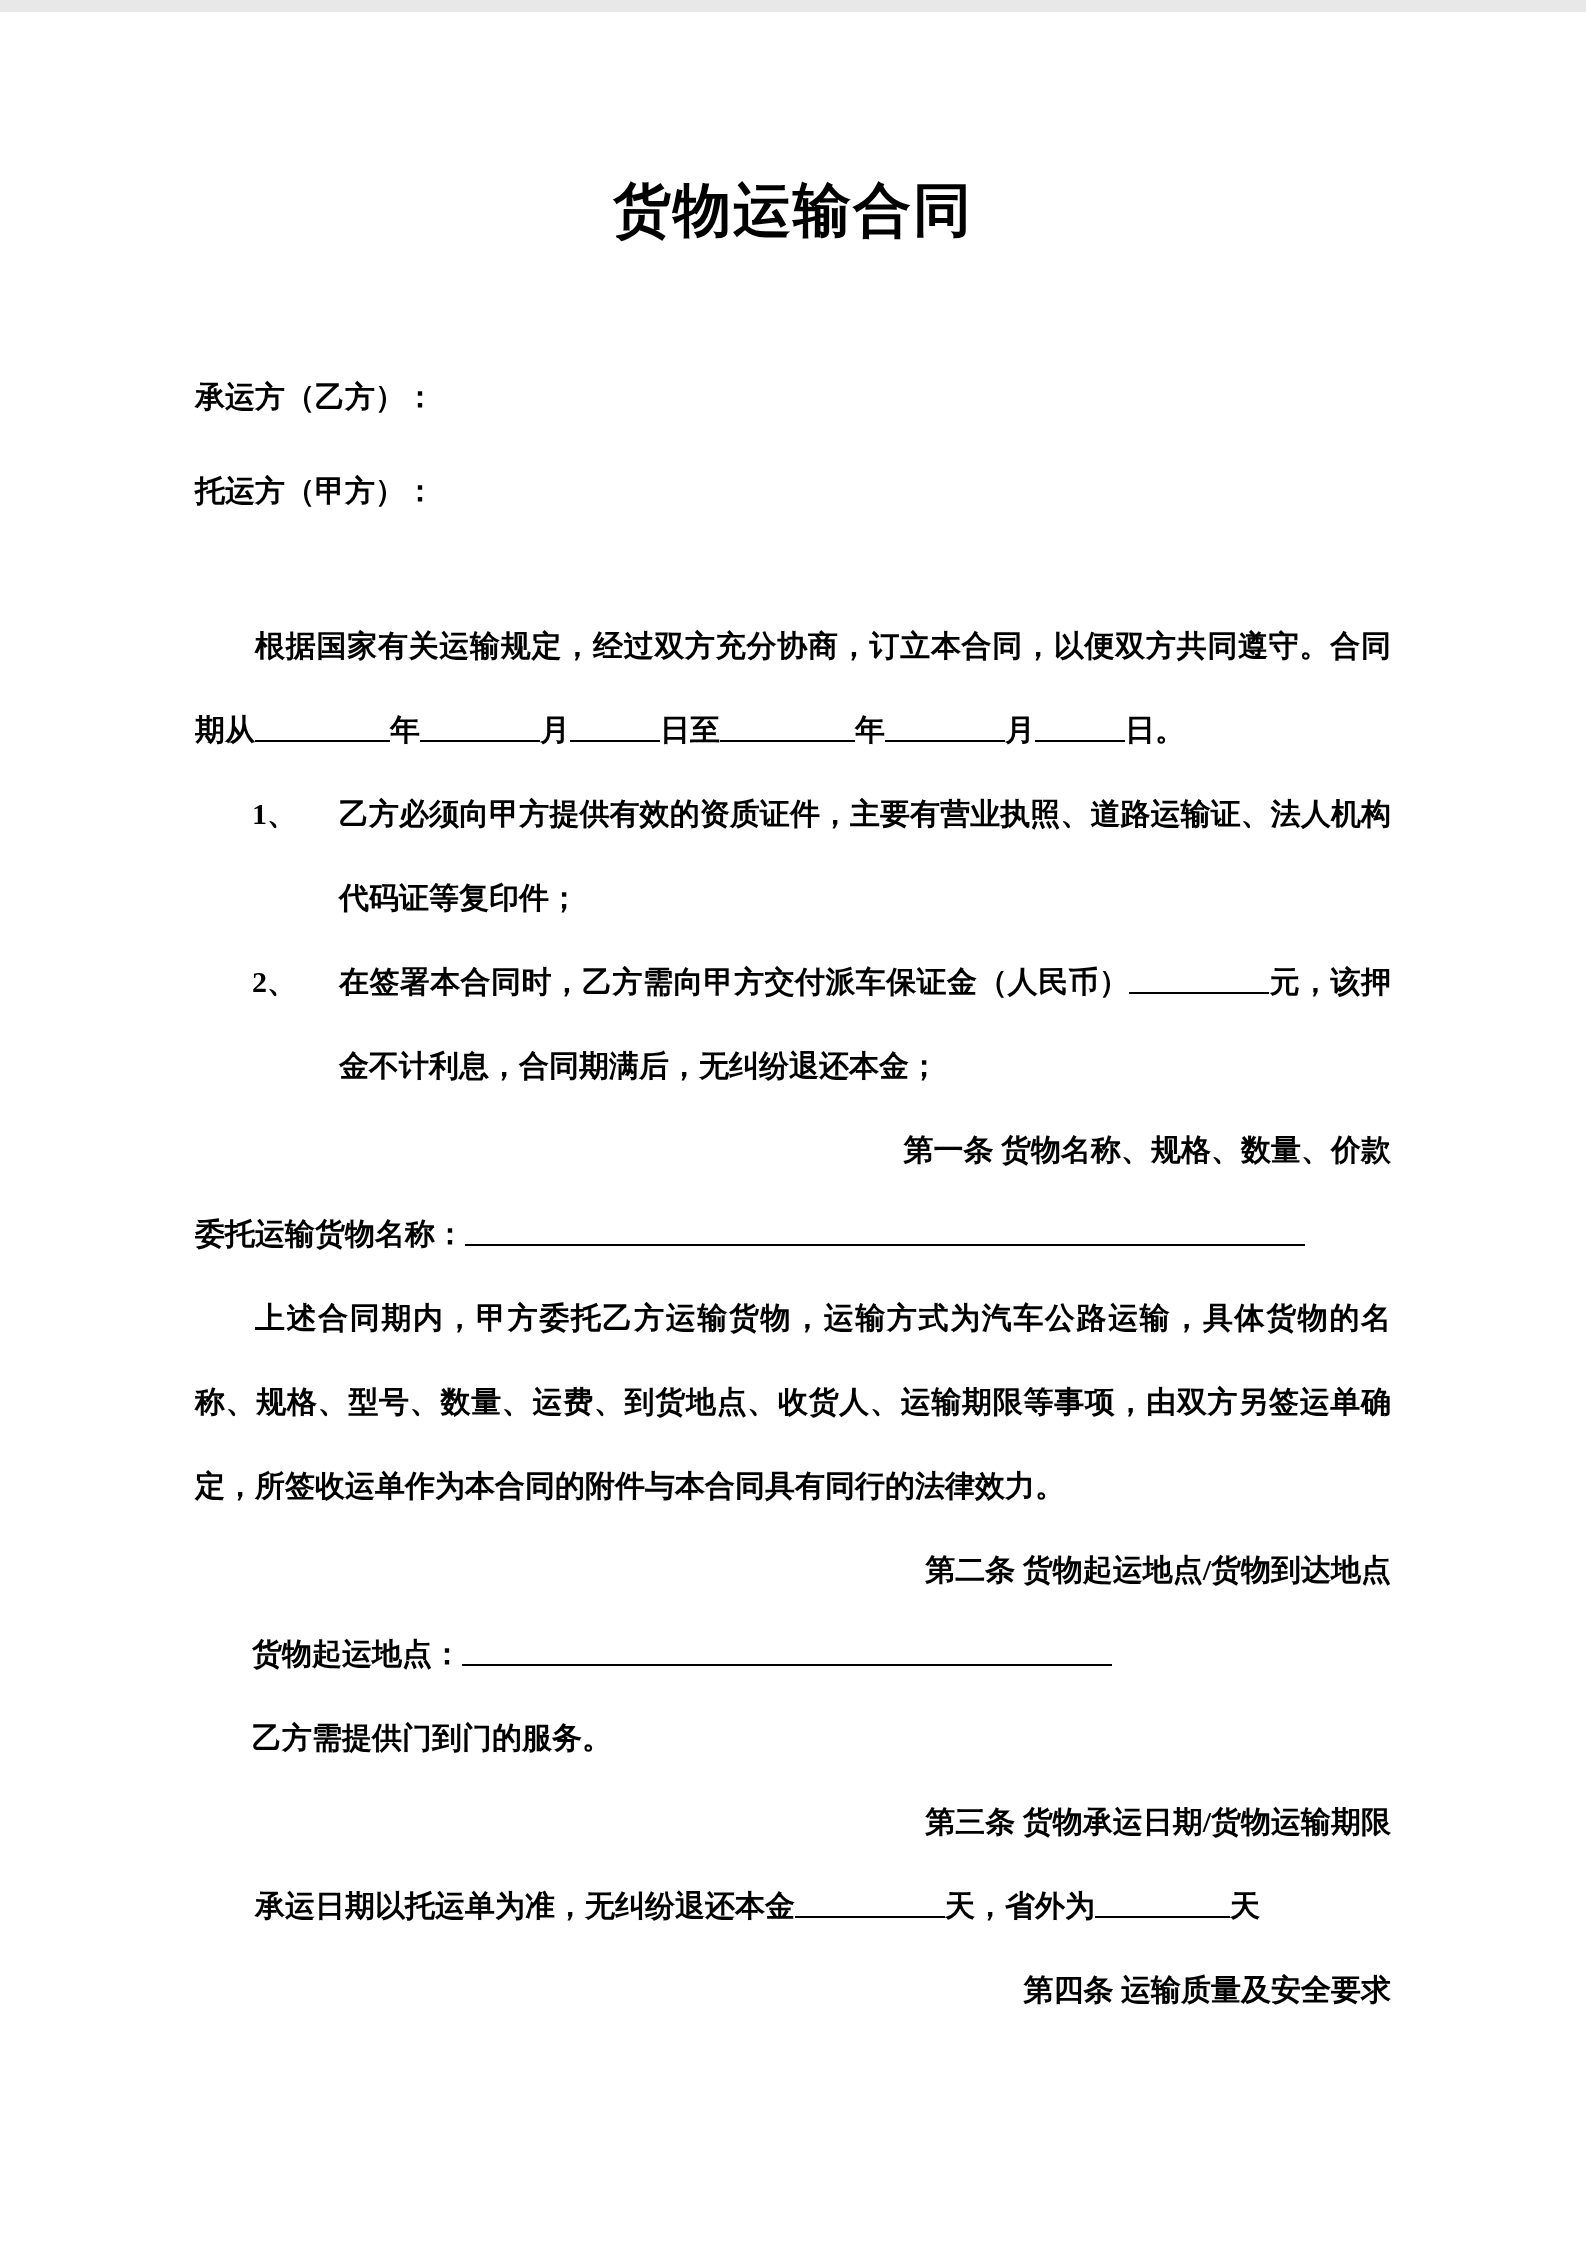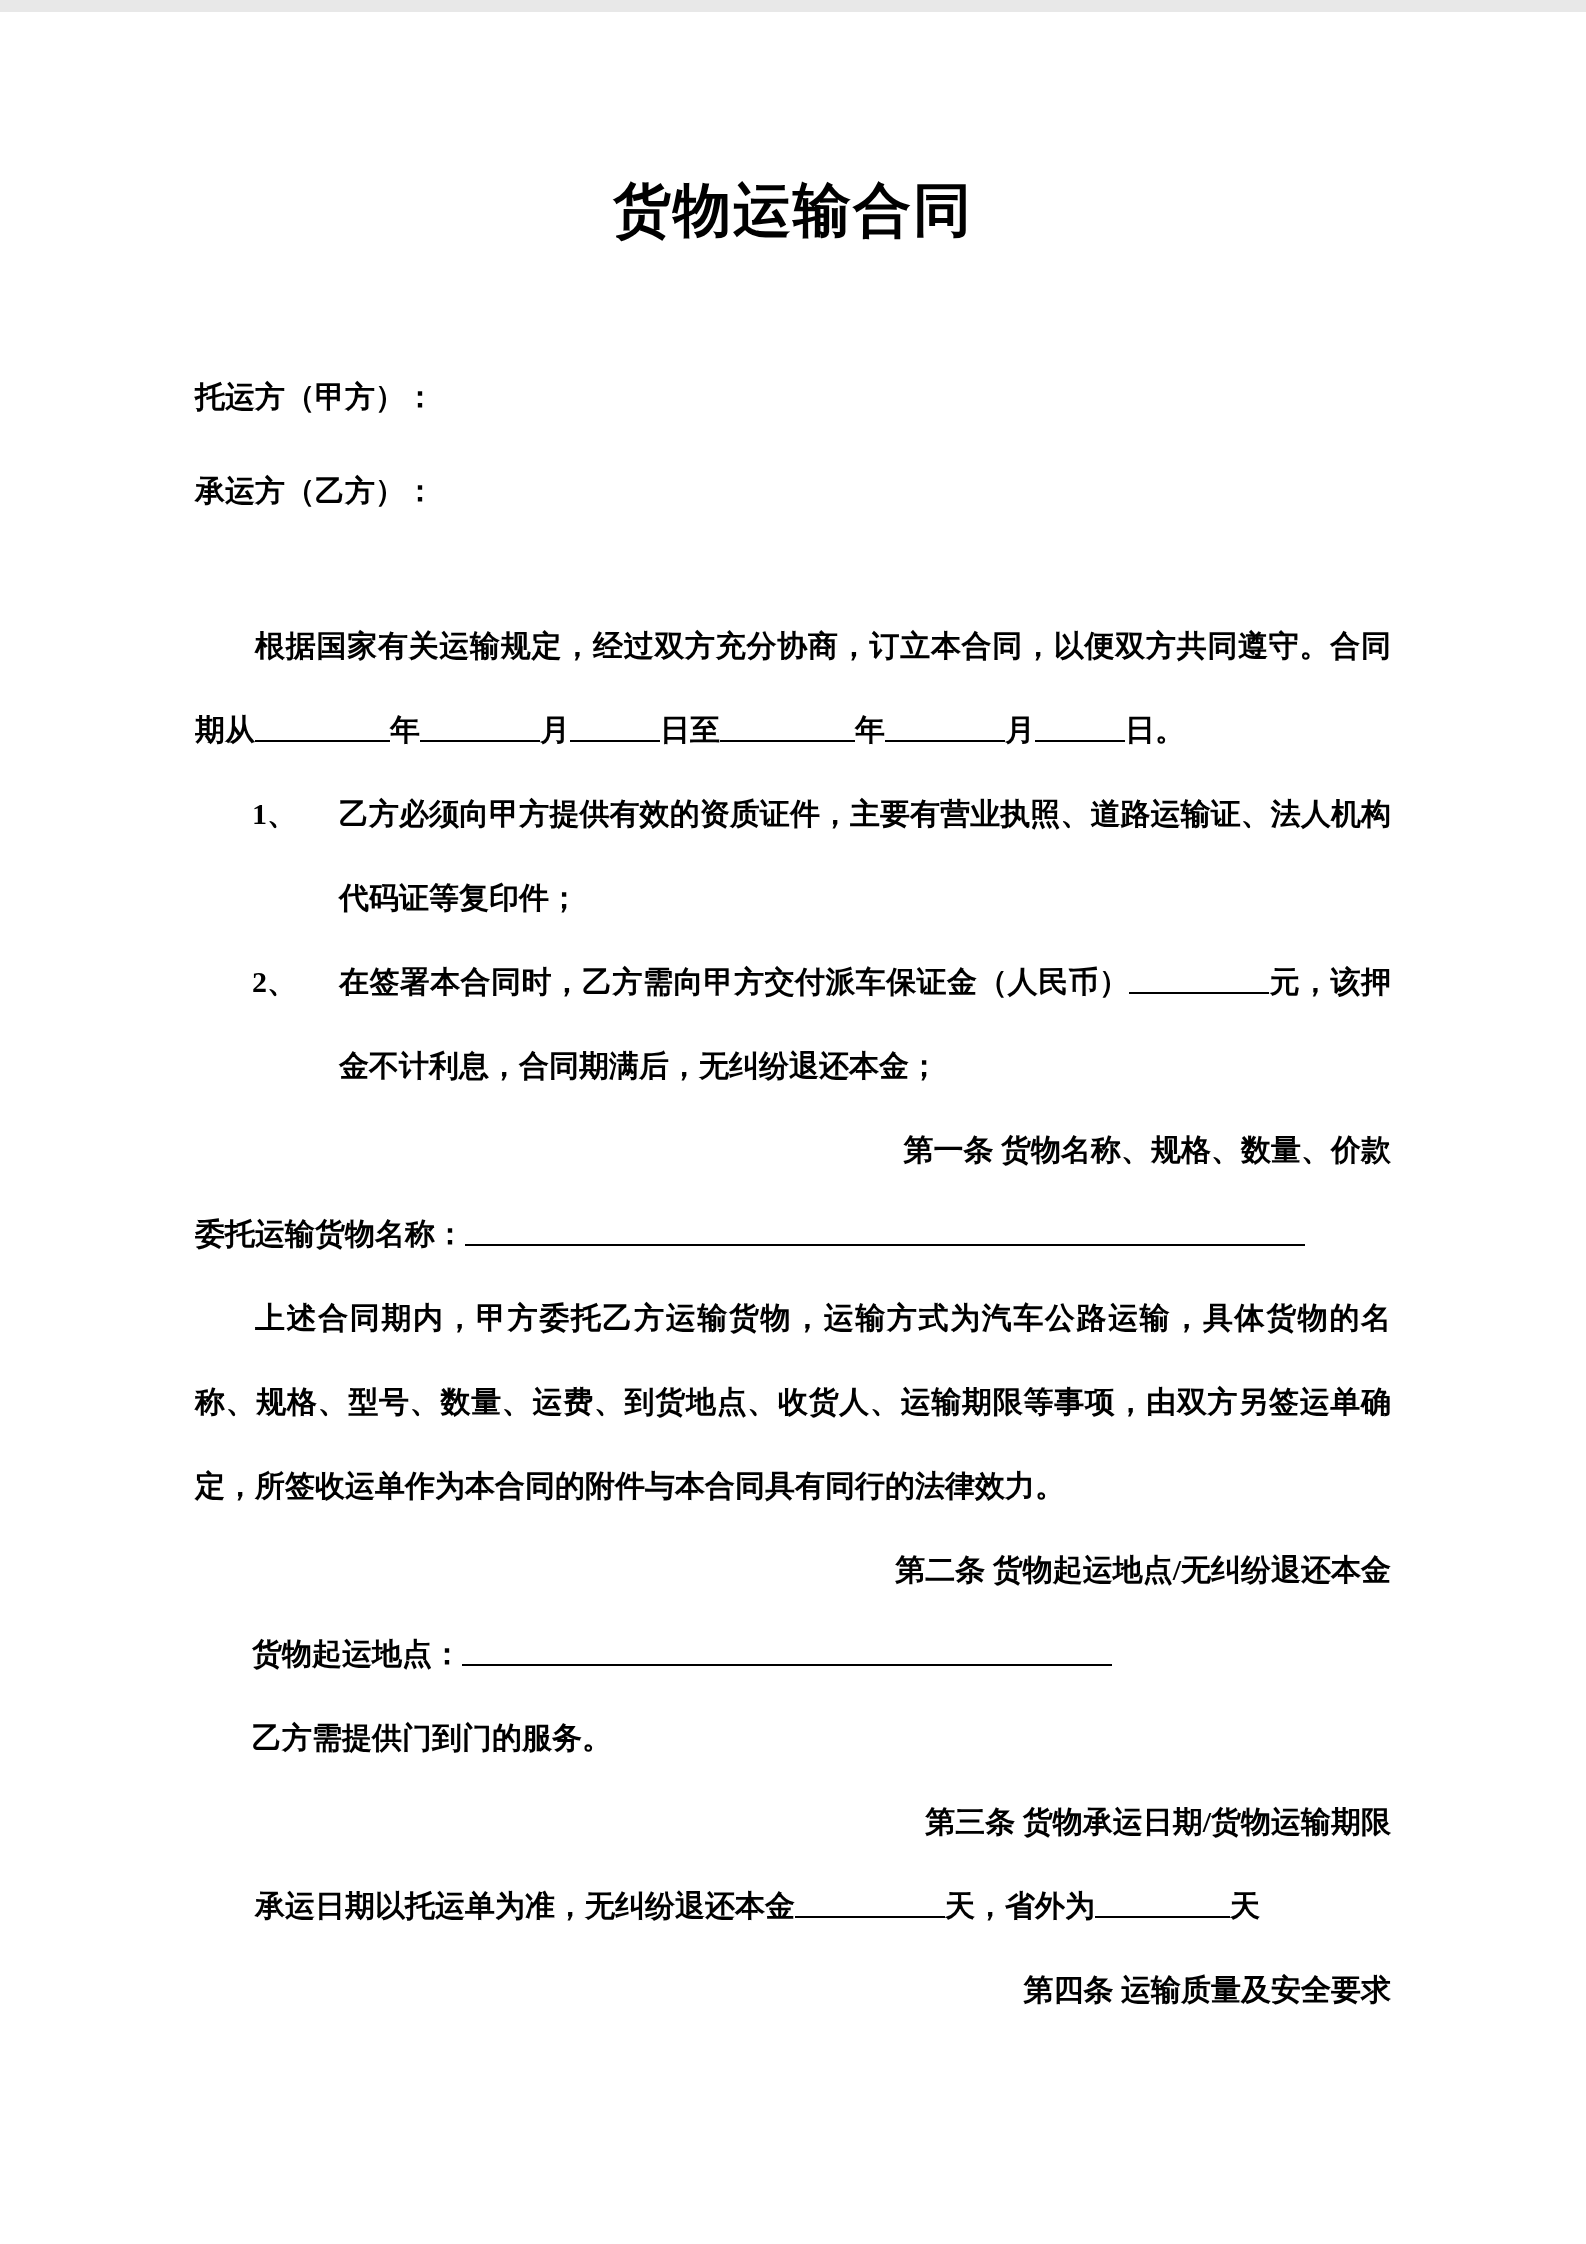--- a/index.html
+++ b/index.html
@@ -57,24 +57,24 @@
   .w-days2 { width: 135px; }
 </style>
 </head>
 <body>
 
 <div class="page">
 
   <h1 class="title">货物运输合同</h1>
 
   <div class="party">
-    <span>托运方（甲方）：</span>
+    <span>承运方（乙方）：</span>
   </div>
   <div class="party">
-    <span>承运方（乙方）：</span>
+    <span>托运方（甲方）：</span>
   </div>
 
   <div class="spacer"></div>
 
   <p class="flow indent">
     <span>根据国家有关运输规定，经过双方充分协商，订立本合同，以便双方共同遵守。合同期从</span><span class="blank w-year"></span><span>年</span><span class="blank w-month"></span><span>月</span><span class="blank w-day"></span><span>日至</span><span class="blank w-year"></span><span>年</span><span class="blank w-month"></span><span>月</span><span class="blank w-day"></span><span>日。</span>
   </p>
 
   <div class="num-item">
     <span class="num-marker">1、</span>
@@ -87,21 +87,21 @@
   </div>
 
   <div class="heading">第一条  货物名称、规格、数量、价款</div>
 
   <div class="flow">
     <span>委托运输货物名称：</span><span class="blank w-goods"></span>
   </div>
 
   <p class="flow indent">上述合同期内，甲方委托乙方运输货物，运输方式为汽车公路运输，具体货物的名称、规格、型号、数量、运费、到货地点、收货人、运输期限等事项，由双方另签运单确定，所签收运单作为本合同的附件与本合同具有同行的法律效力。</p>
 
-  <div class="heading">第二条  货物起运地点/无纠纷退还本金</div>
+  <div class="heading">第二条  货物起运地点/货物到达地点</div>
 
   <div class="flow pad2">
     <span>货物起运地点：</span><span class="blank w-place"></span>
   </div>
 
 
   <div class="flow pad2">乙方需提供门到门的服务。</div>
 
   <div class="heading">第三条  货物承运日期/货物运输期限</div>
 

